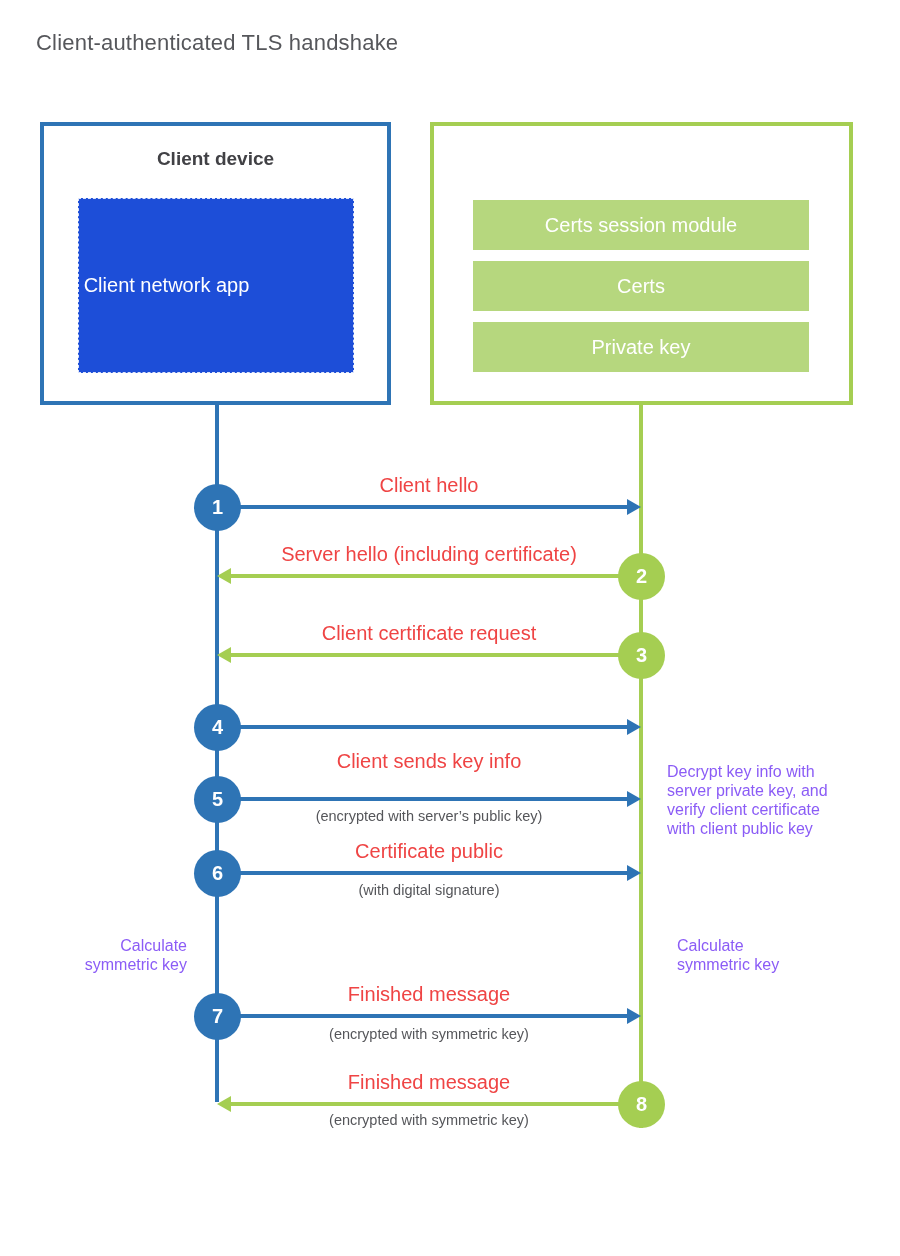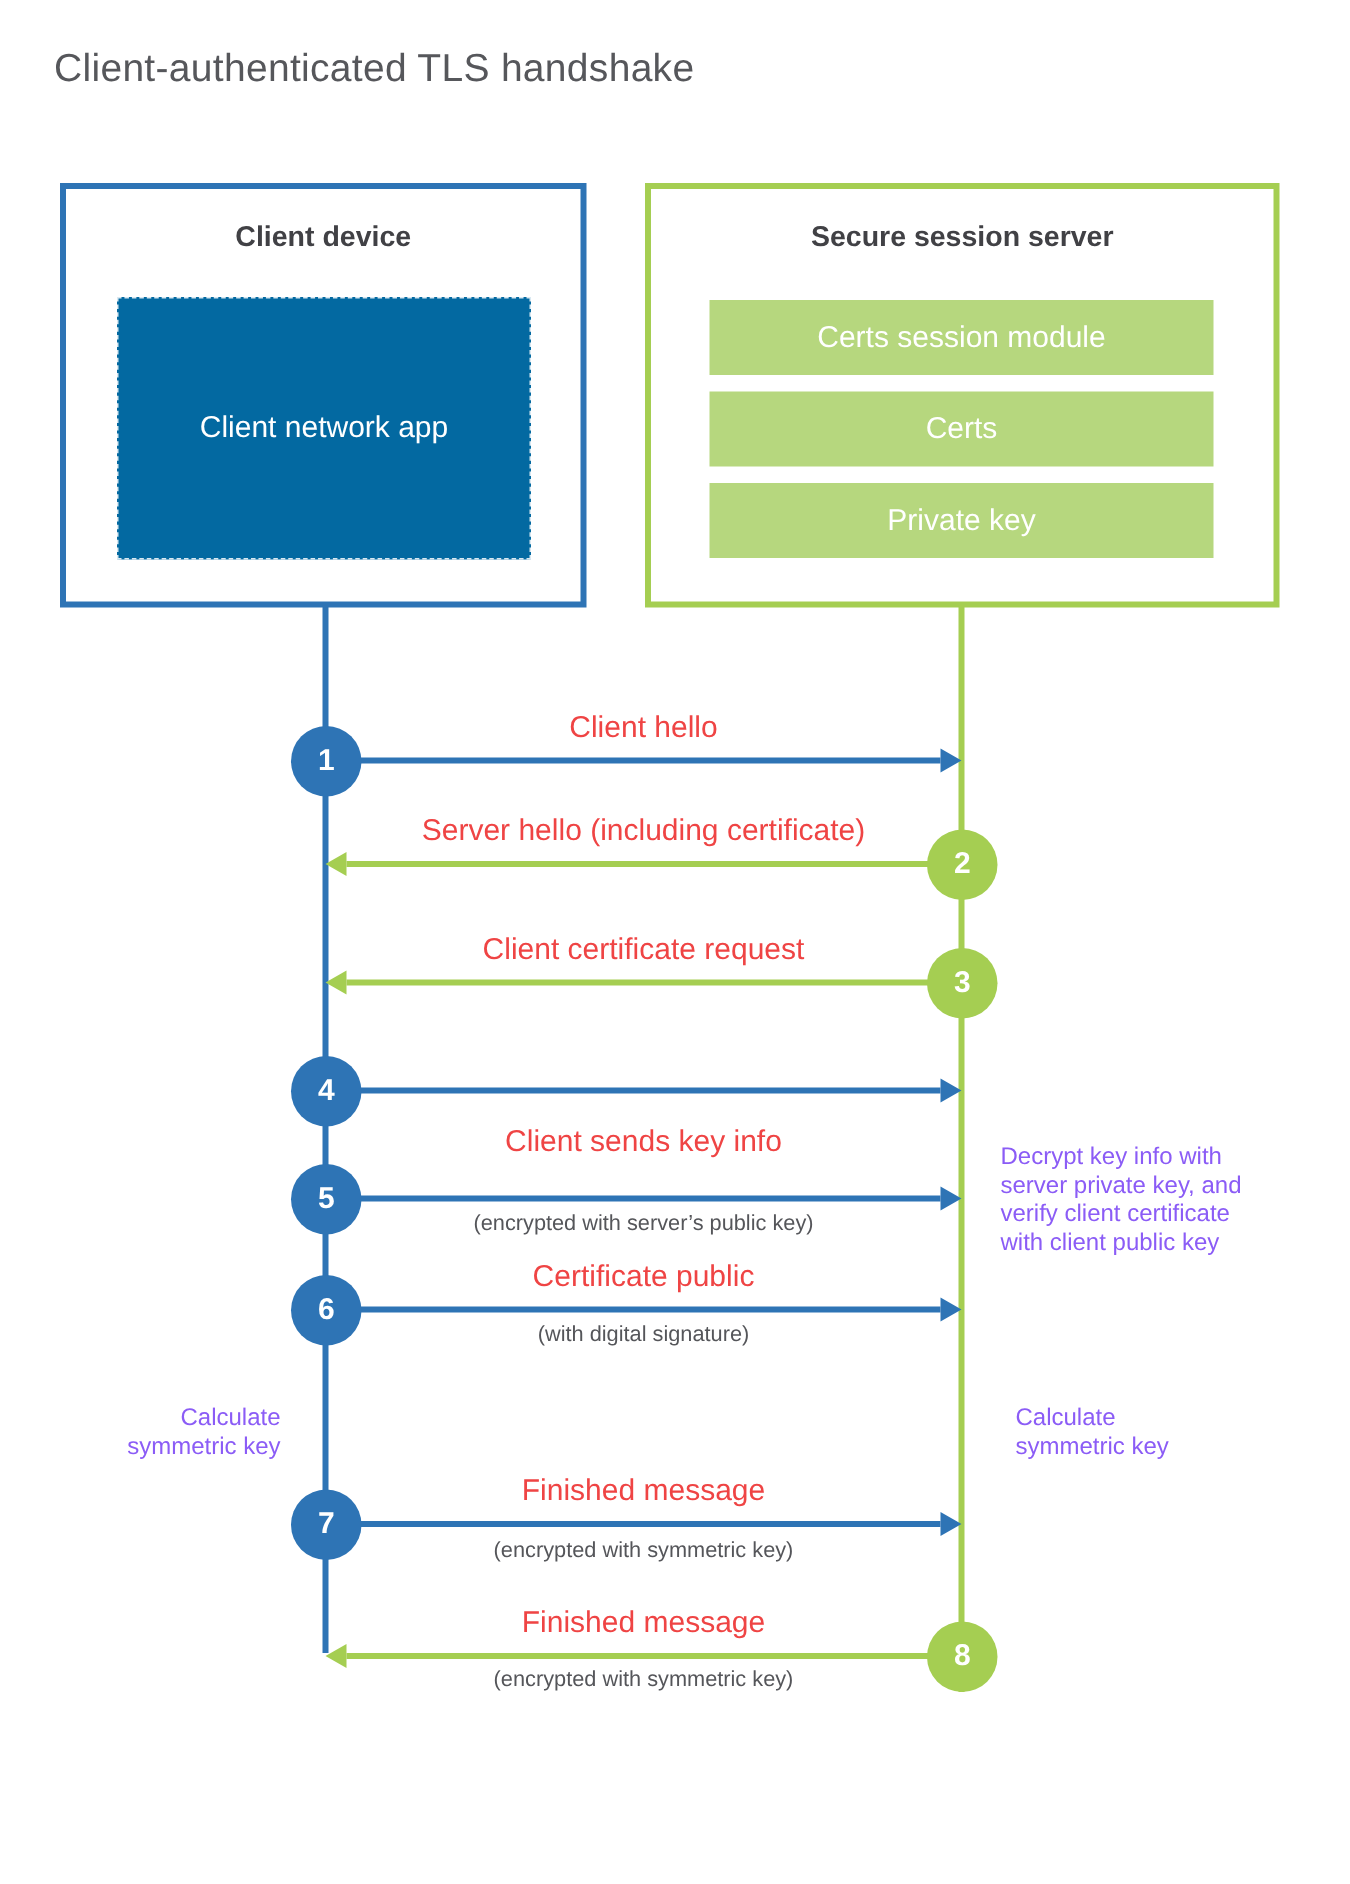--- a/index.html
+++ b/index.html
@@ -1,28 +1,28 @@
 <!DOCTYPE html>
 <html><head>
 <meta charset="utf-8">
 <style>
   html,body{margin:0;padding:0;background:#ffffff;}
   body{font-family:"Liberation Sans","DejaVu Sans",sans-serif;}
   .canvas{position:relative;width:900px;height:1256px;background:#ffffff;overflow:hidden;}
 
-  .page-title{position:absolute;left:36px;top:30px;font-size:26px;font-weight:300;color:#56575b;letter-spacing:.2px;}
+  .page-title{position:absolute;left:36px;top:30px;font-size:22px;font-weight:300;color:#56575b;letter-spacing:.2px;}
 
   .entity{position:absolute;background:#ffffff;box-sizing:border-box;border:4px solid;padding-left:32px;}
   .client-box{left:40px;top:122px;width:351px;height:283px;border-color:#2E74B5;}
   .server-box{left:430px;top:122px;width:423px;height:283px;border-color:#A5CE52;}
   .entity-title{position:absolute;left:0;right:0;top:22px;text-align:center;font-weight:700;font-size:19px;color:#414145;}
 
-  .client-app{position:absolute;left:34px;top:72px;width:276px;height:175px;background:#0369a1;
+  .client-app{position:absolute;left:34px;top:72px;width:276px;height:175px;background:#1d4ed8;
     border:1px dashed rgba(255,255,255,.85);box-sizing:border-box;
-    display:flex;align-items:center;justify-content:center;text-align:center;color:#ffffff;font-size:20px;line-height:1.45;}
+    display:flex;align-items:center;justify-content:flex-start;text-align:center;color:#ffffff;font-size:20px;line-height:1.45;}
   .client-app span{display:block;width:175px;}
 
   .bar{position:absolute;left:39px;width:336px;height:50px;background:#B6D77E;color:#ffffff;font-size:20px;
     display:flex;align-items:center;justify-content:center;}
   .bar1{top:74px}.bar2{top:135px}.bar3{top:196px}
 
   .lifeline{position:absolute;width:4px;}
   .lifeline.blue{left:215px;top:404px;height:698px;background:#2E74B5;}
   .lifeline.green{left:639px;top:404px;height:724px;background:#A5CE52;}
 
@@ -54,21 +54,20 @@
   <div class="page-title">Client-authenticated TLS handshake</div>
 
   <div class="entity client-box">
     <div class="entity-title">Client device</div>
     <div class="client-app">
       <span>Client network app</span>
     </div>
   </div>
 
   <div class="entity server-box">
-    <div class="entity-title">Secure session server</div>
     <div class="bar bar1">Certs session module</div>
     <div class="bar bar2">Certs</div>
     <div class="bar bar3">Private key</div>
   </div>
 
   <div class="lifeline blue"></div>
   <div class="lifeline green"></div>
 
   <div class="msg-label" style="top:474px">Client hello</div>
   <div class="arrow-line blue" style="top:505px"></div>

